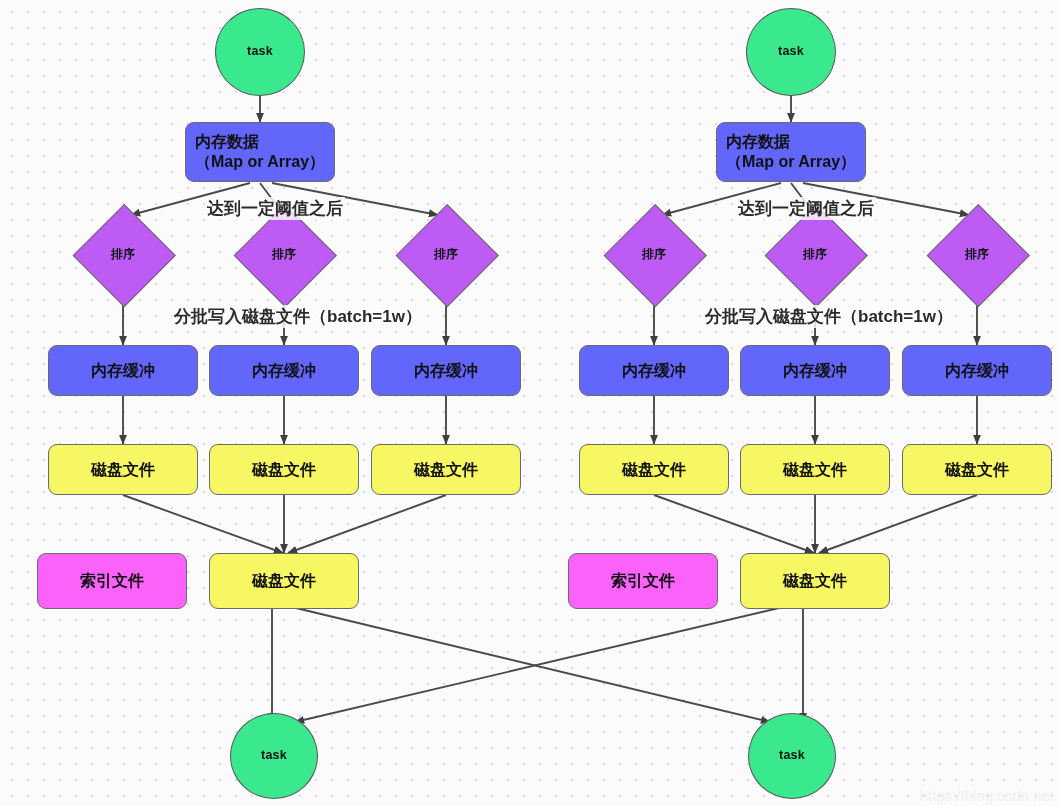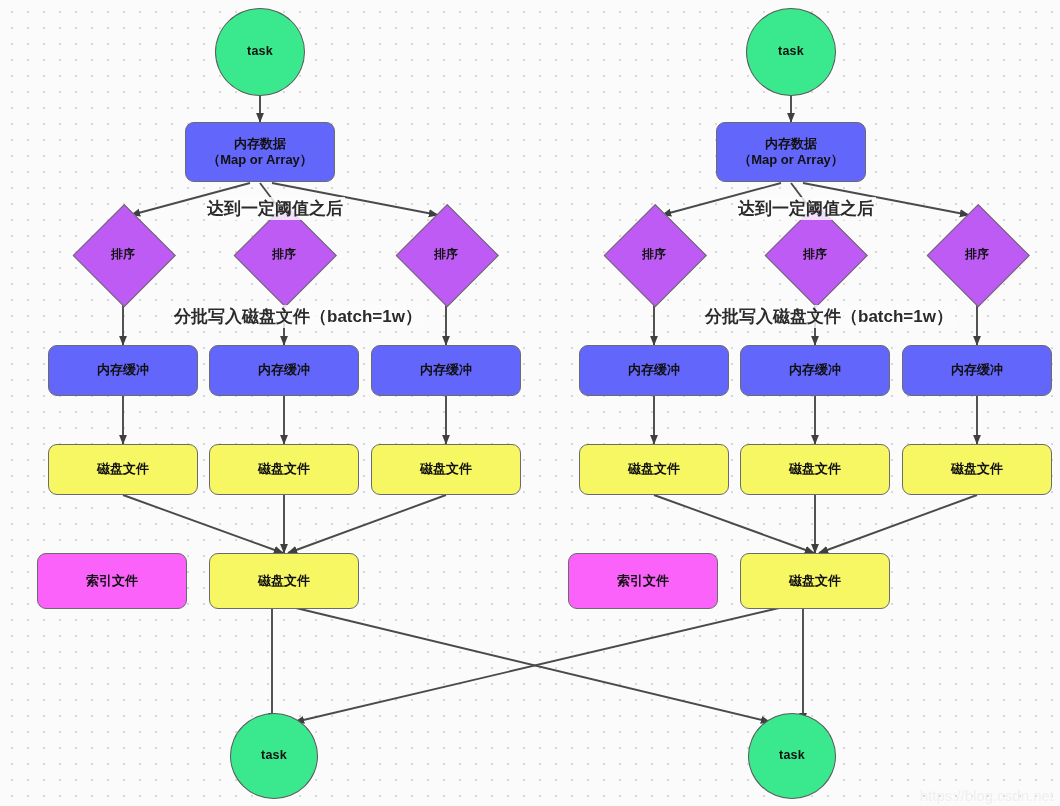--- a/index.html
+++ b/index.html
@@ -24,37 +24,36 @@
     width: 1060px;
     height: 806px;
     pointer-events: none;
   }
   .node {
     position: absolute;
     box-sizing: border-box;
     display: flex;
     align-items: center;
     justify-content: center;
-    text-align: center;
     color: #111111;
     line-height: 1.25;
     z-index: 2;
   }
   .node-task {
     border-radius: 50%;
     background: #3ae98e;
     border: 1.6px solid #5a5a5a;
     font-size: 12.5px;
     font-weight: bold;
     letter-spacing: .2px;
   }
   .node-box {
     border-radius: 9px;
     border: 1.6px solid #6b6b6b;
-    font-size: 13px;
+    font-size: 16px;
     font-weight: bold;
   }
   .fill-blue   { background: #6366fa; }
   .fill-yellow { background: #f7f764; }
   .fill-pink   { background: #fa62fa; }
   .node-diamond {
     background: transparent;
     border: none;
     font-family: Liberation Serif, serif;
   }

